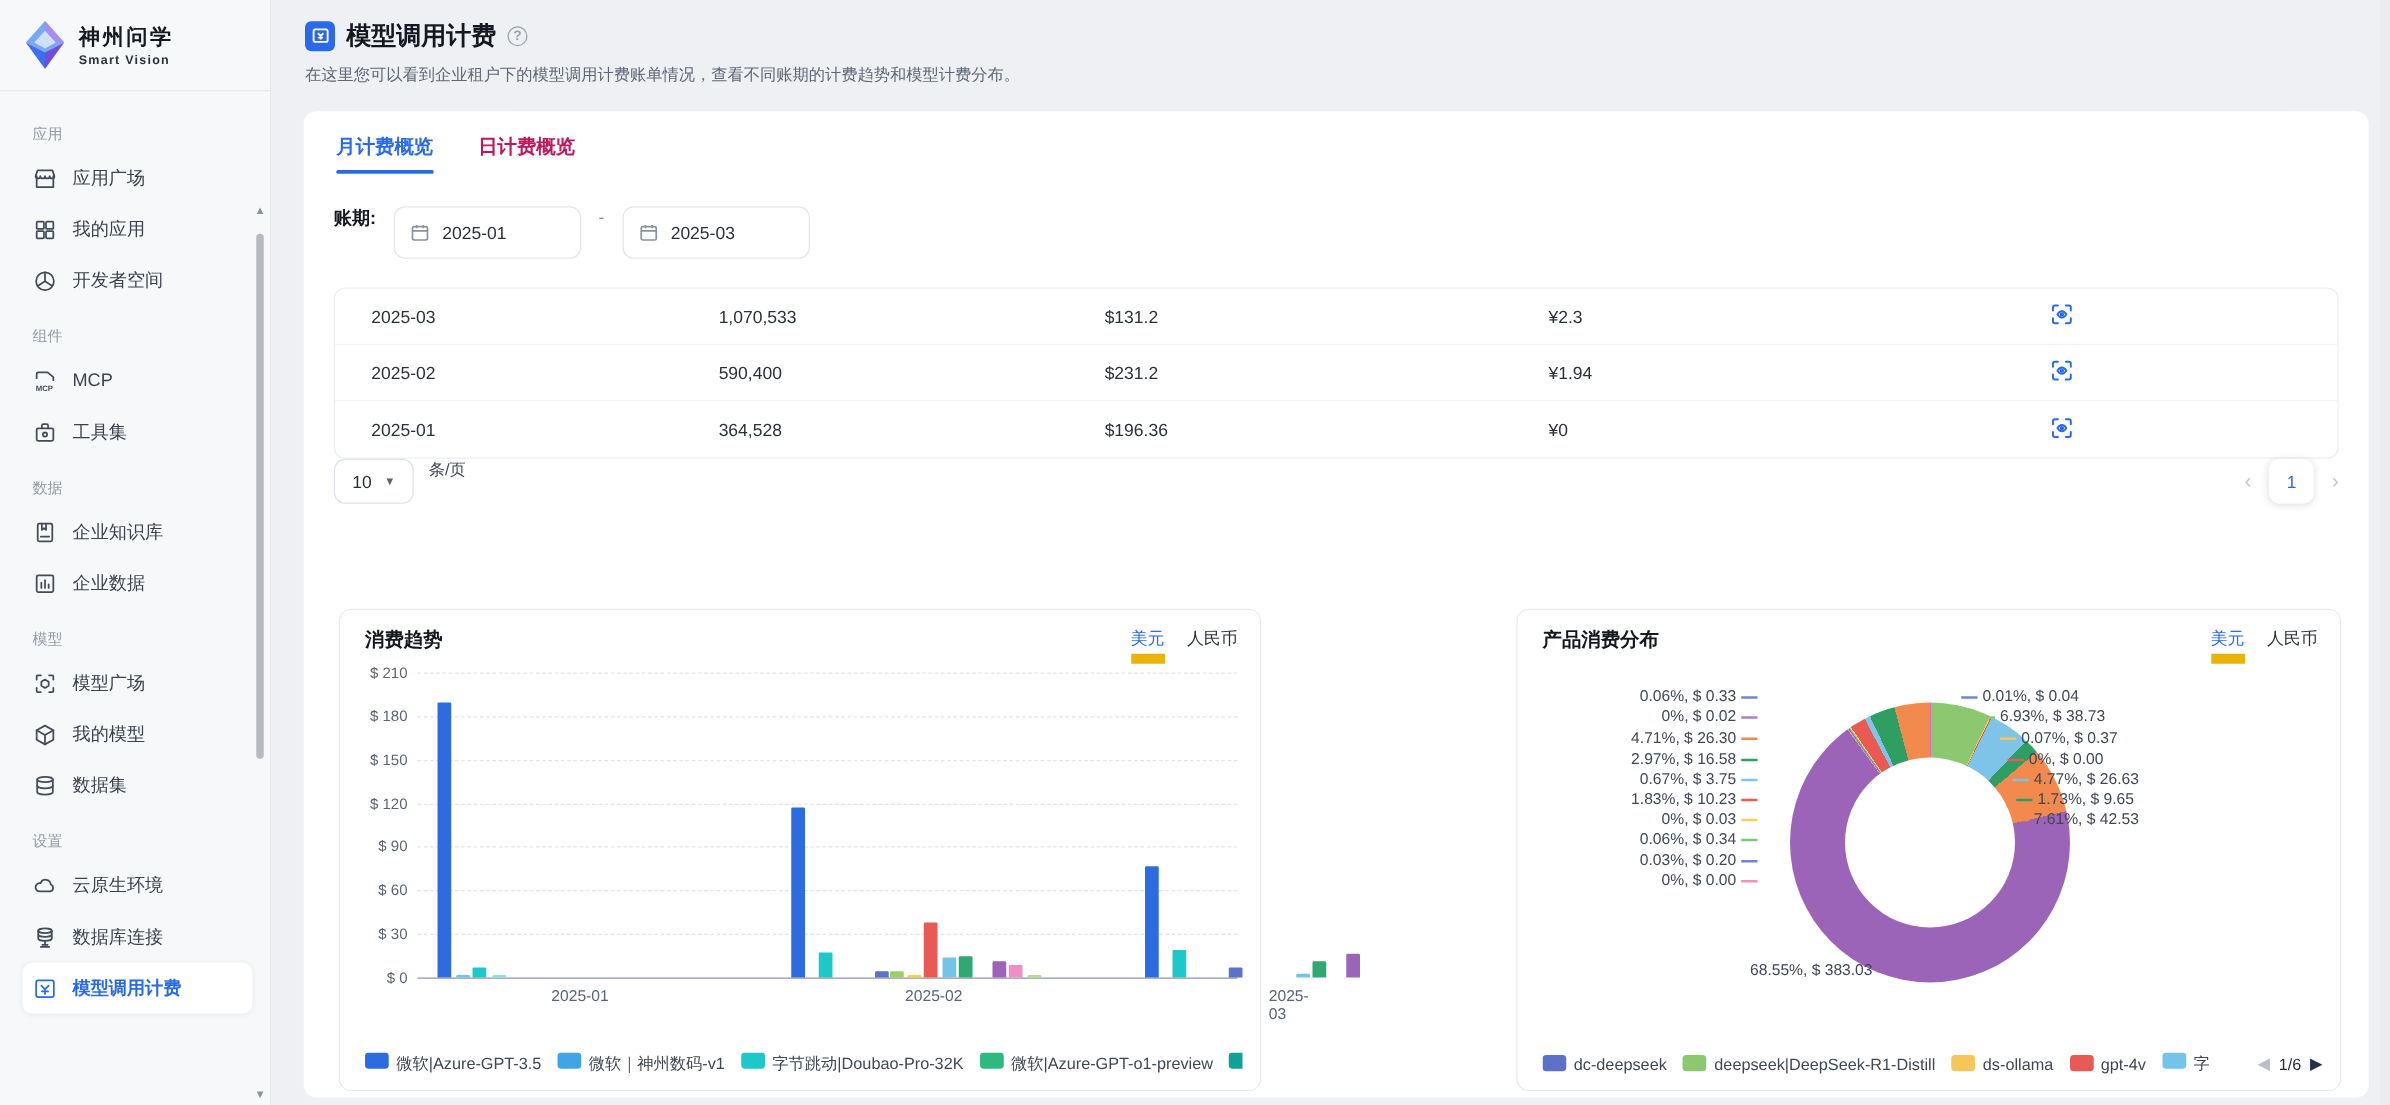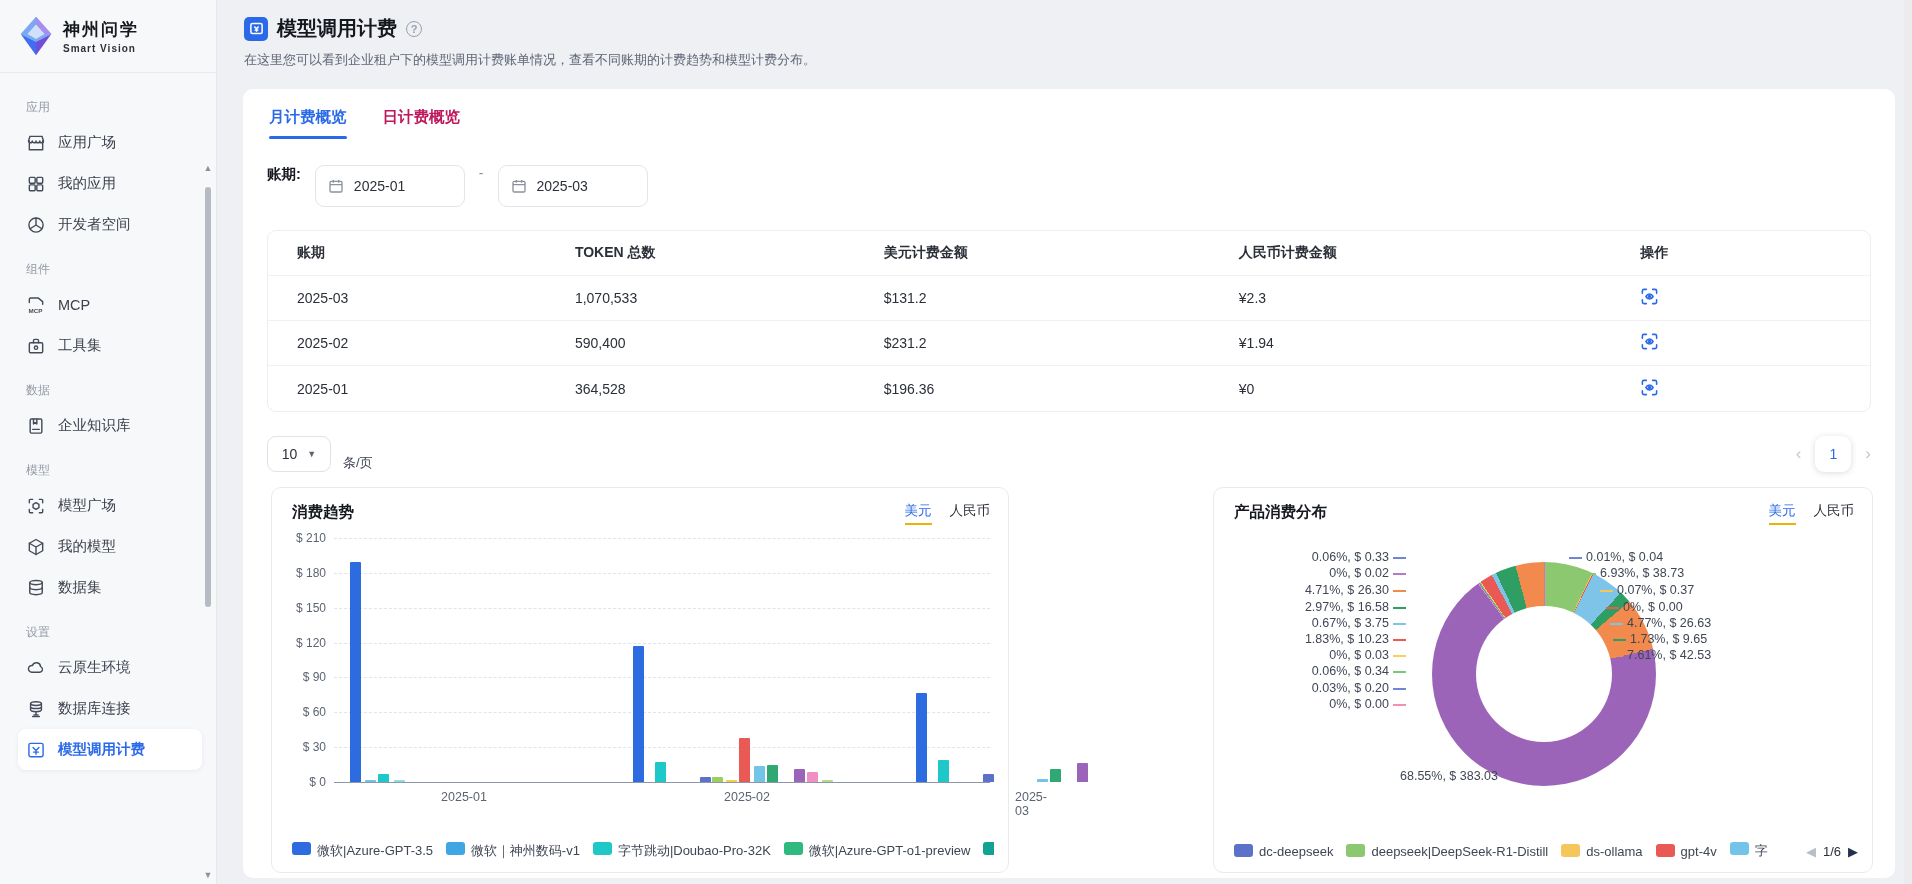--- a/index.html
+++ b/index.html
@@ -46,38 +46,38 @@
   .date-sep { color:#8a919f; font-size:14px; }
 
   
   .btable { margin-top:23px; border:1px solid #eceef2; border-radius:9px; overflow:hidden; }
   .trow { display:flex; align-items:center; height:45px; border-bottom:1px solid #f0f2f5; padding:0 29px; }
   .trow:last-child { border-bottom:none; }
   .trow.head { font-weight:700; font-size:14px; color:#15181e; }
   .trow .c { font-size:14px; color:#2b3038; }
   .c1{width:18%;} .c2{width:20%;} .c3{width:23%;} .c4{width:26%;} .c5{width:13%;}
 
-  .pgrow { display:flex; align-items:flex-end; margin-top:24px; }
+  .pgrow { display:flex; align-items:flex-start; }
   .psize { width:64px; height:36px; border:1px solid #dfe2e8; border-radius:9px; display:flex; align-items:center; justify-content:center; gap:10px; font-size:14px; color:#2b3038; }
   .psize .car { font-size:9px; color:#5b6472; }
   .punit { margin-left:12px; font-size:13px; color:#3f4654; }
   .pright { margin-left:auto; display:flex; align-items:center; gap:14px; }
   .pchev { color:#c3c7cf; font-size:17px; cursor:pointer; }
   .pnum { width:36px; height:36px; background:#fff; border-radius:9px; box-shadow:0 1px 6px rgba(30,40,80,.16); color:#2a6ae9; font-size:14px; display:flex; align-items:center; justify-content:center; }
 
   
   .charts { position:absolute; left:24px; top:398px; width:1606px; height:388px; }
   .chart-card { position:absolute; top:0; height:386px; background:#fff; border:1px solid #e8eaee; border-radius:10px; }
   .chart-card.bar { left:4px; width:738px; }
   .chart-card.pie { left:946px; width:660px; }
   .cc-head { position:absolute; left:20px; right:18px; top:14px; display:flex; align-items:flex-start; }
   .cc-title { font-size:15.5px; font-weight:700; color:#15181e; }
   .cc-toggle { margin-left:auto; display:flex; gap:18px; font-size:13.5px; }
   .cc-toggle .cur { color:#2b3038; cursor:pointer; }
-  .cc-toggle .cur.on { color:#2a6ae9; border-bottom:2px solid #eab308; padding-bottom:3px; }
+  .cc-toggle .cur.on { color:#2a6ae9; border-bottom:8px solid #eab308; padding-bottom:3px; }
 
   
   .grid-line { position:absolute; left:62px; right:18px; height:0; border-top:1px dashed #dfe4f0; }
   .grid-line.zero { border-top:1px solid #8d97a8; }
   .ytick { position:absolute; width:50px; text-align:right; font-size:12px; color:#5b6472; }
   .xtick { position:absolute; font-size:12.5px; color:#5b6472; transform:translateX(-50%); }
   .vbar { position:absolute; width:11px; border-radius:1px 1px 0 0; }
   .legend-row { position:absolute; left:20px; right:14px; bottom:12px; display:flex; align-items:center; gap:13px; overflow:hidden; }
   .lg-item { display:flex; gap:6px; white-space:nowrap; }
   .lg-sw { width:19px; height:13px; border-radius:3px; flex:0 0 19px; }
@@ -167,20 +167,29 @@
       <div class="nav-section-label">数据</div>
       <div class="nav-item">
         <span class="nico">
           <svg width="20" height="20" viewBox="0 0 24 24" fill="none" stroke="currentColor" stroke-width="1.7" stroke-linecap="round" stroke-linejoin="round">
             <rect x="5" y="3.5" width="14" height="17" rx="1.5"></rect>
             <path d="M9 3.5v6l2-1.6 2 1.6v-6M8 16h8"></path>
           </svg>
         </span>
         <span>企业知识库</span>
       </div>
+      <div class="nav-item">
+        <span class="nico">
+          <svg width="20" height="20" viewBox="0 0 24 24" fill="none" stroke="currentColor" stroke-width="1.7" stroke-linecap="round" stroke-linejoin="round">
+            <rect x="4" y="4" width="16" height="16" rx="1.5"></rect>
+            <path d="M8.5 16v-5M12 16V8.5M15.5 16v-3.5"></path>
+          </svg>
+        </span>
+        <span>企业数据</span>
+      </div>
       <div class="nav-section-label">模型</div>
       <div class="nav-item">
         <span class="nico">
           <svg width="20" height="20" viewBox="0 0 24 24" fill="none" stroke="currentColor" stroke-width="1.7" stroke-linecap="round" stroke-linejoin="round">
             <path d="M4 8V5a1 1 0 0 1 1-1h3M16 4h3a1 1 0 0 1 1 1v3M20 16v3a1 1 0 0 1-1 1h-3M8 20H5a1 1 0 0 1-1-1v-3"></path>
             <path d="M12 8l3.5 2v4L12 16l-3.5-2v-4z"></path>
           </svg>
         </span>
         <span>模型广场</span>
       </div>
@@ -273,27 +282,20 @@
       <div class="date-input">
         <svg width="16" height="16" viewBox="0 0 24 24" fill="none" stroke="#8a919f" stroke-width="2">
             <rect x="3" y="5" width="18" height="16" rx="2"></rect>
             <path d="M8 3v4M16 3v4M3 10h18"></path>
           </svg>
         <span>2025-03</span>
       </div>
     </div>
 
     <div class="btable" id="btable">
-        <div class="trow head">
-          <span class="c c1" style="font-weight: 700;">账期</span>
-          <span class="c c2" style="font-weight: 700;">TOKEN 总数</span>
-          <span class="c c3" style="font-weight: 700;">美元计费金额</span>
-          <span class="c c4" style="font-weight: 700;">人民币计费金额</span>
-          <span class="c c5" style="font-weight: 700;">操作</span>
-        </div>
         <div class="trow">
           <span class="c c1">2025-03</span>
           <span class="c c2">1,070,533</span>
           <span class="c c3">$131.2</span>
           <span class="c c4">¥2.3</span>
           <span class="c c5"><svg width="19" height="19" viewBox="0 0 24 24" fill="none" stroke="#2a6ae9" stroke-width="2" stroke-linecap="round" stroke-linejoin="round" style="cursor:pointer">
               <path d="M3 8V5a2 2 0 0 1 2-2h3M16 3h3a2 2 0 0 1 2 2v3M21 16v3a2 2 0 0 1-2 2h-3M8 21H5a2 2 0 0 1-2-2v-3"></path>
               <path d="M7.5 12s1.8-3.2 4.5-3.2 4.5 3.2 4.5 3.2-1.8 3.2-4.5 3.2S7.5 12 7.5 12z"></path>
               <circle cx="12" cy="12" r="1.2" fill="#2a6ae9"></circle>
             </svg></span>

